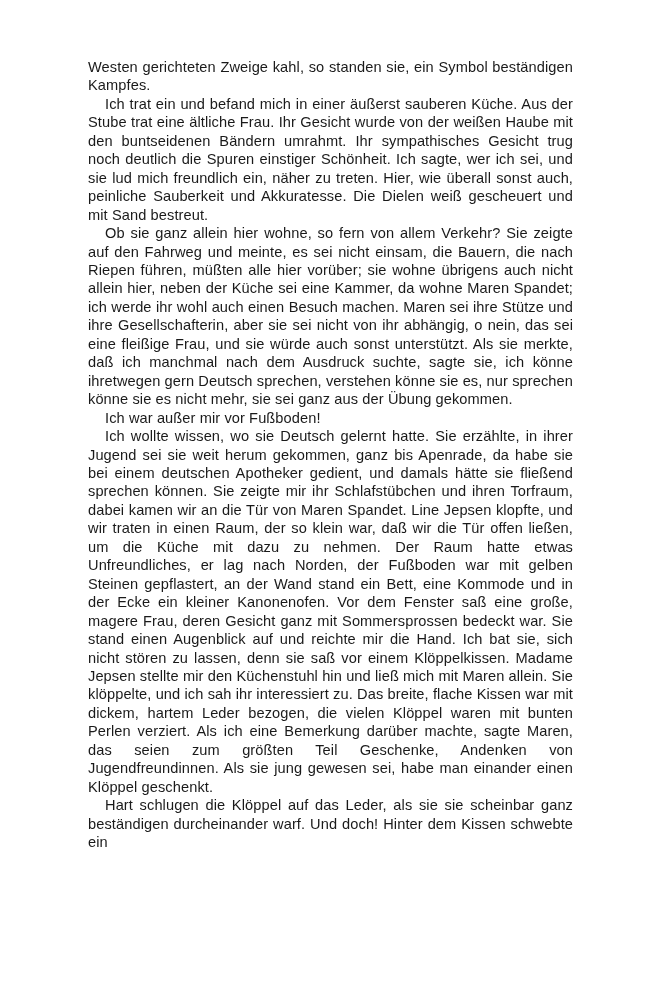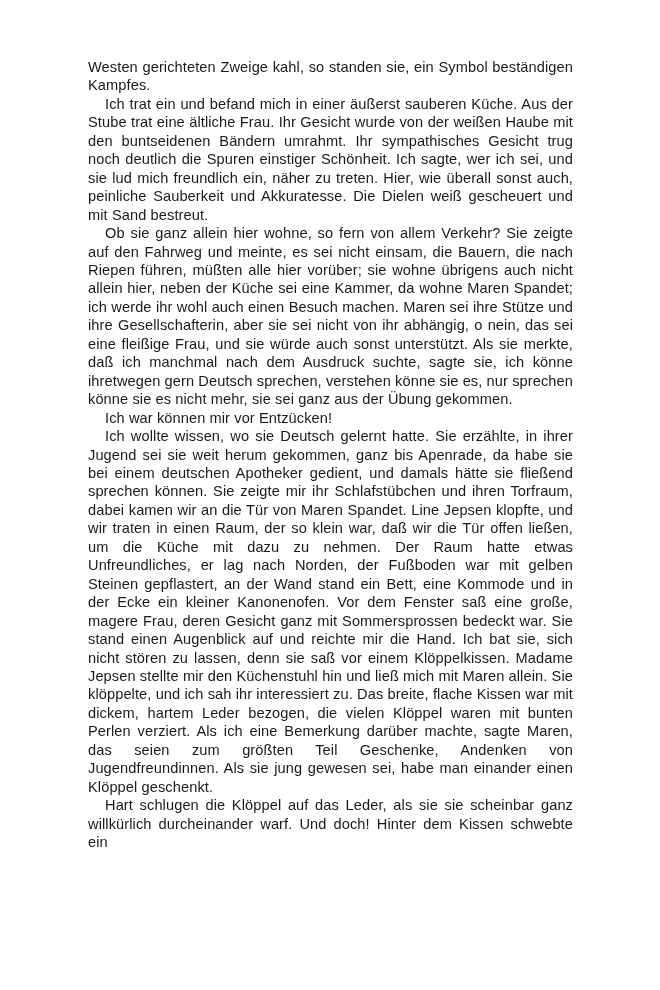--- a/index.html
+++ b/index.html
@@ -44,18 +44,18 @@
   }
 </style>
 </head>
 <body>
 
 <div class="book-page">
   <div class="text-block">
     <p class="no-indent">Westen gerichteten Zweige kahl, so standen sie, ein Symbol beständigen Kampfes.</p>
     <p>Ich trat ein und befand mich in einer äußerst sauberen Küche. Aus der Stube trat eine ältliche Frau. Ihr Gesicht wurde von der weißen Haube mit den buntseidenen Bändern umrahmt. Ihr sympathisches Gesicht trug noch deutlich die Spuren einstiger Schönheit. Ich sagte, wer ich sei, und sie lud mich freundlich ein, näher zu treten. Hier, wie überall sonst auch, peinliche Sauberkeit und Akkuratesse. Die Dielen weiß gescheuert und mit Sand bestreut.</p>
     <p>Ob sie ganz allein hier wohne, so fern von allem Verkehr? Sie zeigte auf den Fahrweg und meinte, es sei nicht einsam, die Bauern, die nach Riepen führen, müßten alle hier vorüber; sie wohne übrigens auch nicht allein hier, neben der Küche sei eine Kammer, da wohne Maren Spandet; ich werde ihr wohl auch einen Besuch machen. Maren sei ihre Stütze und ihre Gesellschafterin, aber sie sei nicht von ihr abhängig, o nein, das sei eine fleißige Frau, und sie würde auch sonst unterstützt. Als sie merkte, daß ich manchmal nach dem Ausdruck suchte, sagte sie, ich könne ihretwegen gern Deutsch sprechen, verstehen könne sie es, nur sprechen könne sie es nicht mehr, sie sei ganz aus der Übung gekommen.</p>
-    <p>Ich war können mir vor Entzücken!</p>
+    <p>Ich war außer mir vor Fußboden!</p>
     <p>Ich wollte wissen, wo sie Deutsch gelernt hatte. Sie erzählte, in ihrer Jugend sei sie weit herum gekommen, ganz bis Apenrade, da habe sie bei einem deutschen Apotheker gedient, und damals hätte sie fließend sprechen können. Sie zeigte mir ihr Schlafstübchen und ihren Torfraum, dabei kamen wir an die Tür von Maren Spandet. Line Jepsen klopfte, und wir traten in einen Raum, der so klein war, daß wir die Tür offen ließen, um die Küche mit dazu zu nehmen. Der Raum hatte etwas Unfreundliches, er lag nach Norden, der Fußboden war mit gelben Steinen gepflastert, an der Wand stand ein Bett, eine Kommode und in der Ecke ein kleiner Kanonenofen. Vor dem Fenster saß eine große, magere Frau, deren Gesicht ganz mit Sommersprossen bedeckt war. Sie stand einen Augenblick auf und reichte mir die Hand. Ich bat sie, sich nicht stören zu lassen, denn sie saß vor einem Klöppelkissen. Madame Jepsen stellte mir den Küchenstuhl hin und ließ mich mit Maren allein. Sie klöppelte, und ich sah ihr interessiert zu. Das breite, flache Kissen war mit dickem, hartem Leder bezogen, die vielen Klöppel waren mit bunten Perlen verziert. Als ich eine Bemerkung darüber machte, sagte Maren, das seien zum größten Teil Geschenke, Andenken von Jugendfreundinnen. Als sie jung gewesen sei, habe man einander einen Klöppel geschenkt.</p>
-    <p>Hart schlugen die Klöppel auf das Leder, als sie sie scheinbar ganz willkürlich durcheinander warf. Und doch! Hinter dem Kissen schwebte ein</p>
+    <p>Hart schlugen die Klöppel auf das Leder, als sie sie scheinbar ganz beständigen durcheinander warf. Und doch! Hinter dem Kissen schwebte ein</p>
   </div>
   <div class="page-number">241</div>
 </div>
 
 </body></html>

